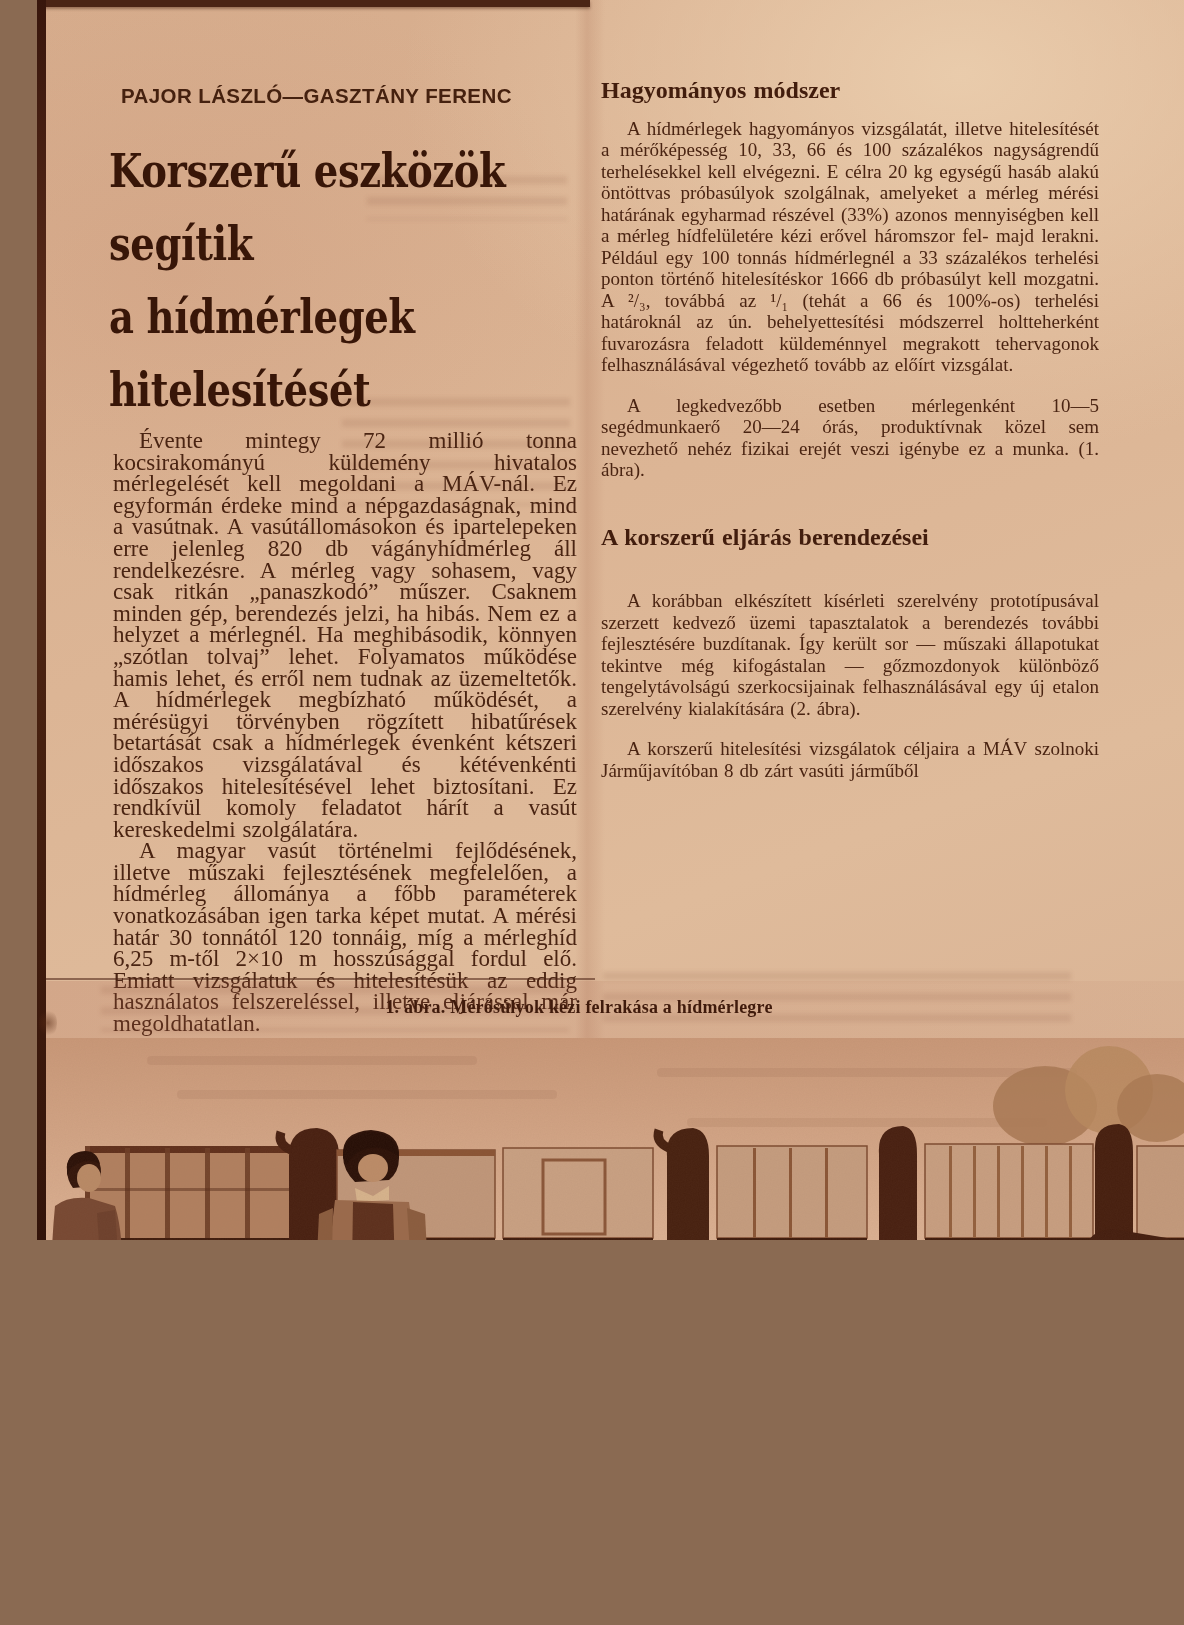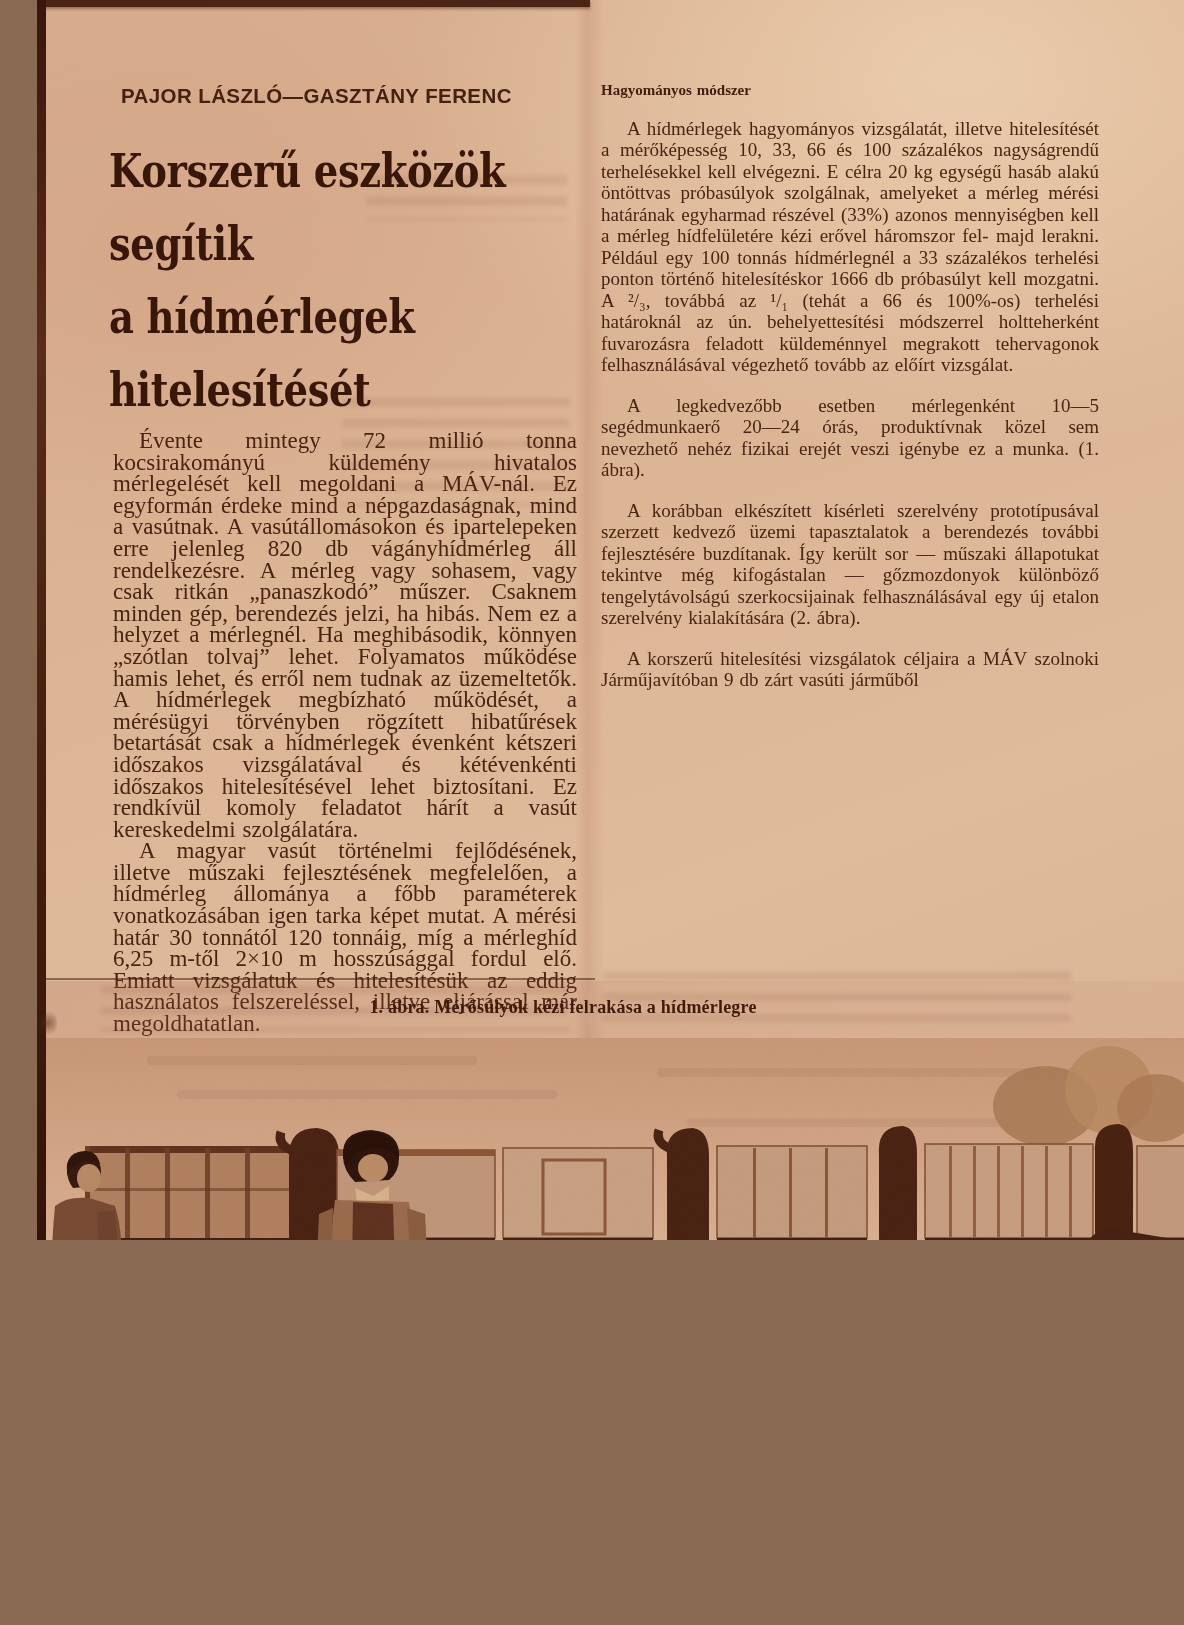--- a/index.html
+++ b/index.html
@@ -29,27 +29,27 @@
     font-family:"DejaVu Serif",serif;font-weight:bold;font-size:47px;line-height:73px;
     letter-spacing:-.5px;color:#381608;transform:scaleX(.82);transform-origin:left top;}
   .title span{display:block;}
 
   .col{position:absolute;text-align:justify;hyphens:auto;overflow-wrap:break-word;word-spacing:1.2px;}
   .col p{margin:0;}
   .col p.indent{text-indent:26px;}
   .col p.gap{margin-top:19px;}
   .col-left{left:76px;top:430px;width:464px;font-size:23px;line-height:21.6px;color:#4a2412;}
   .col-right{left:564px;top:80px;width:498px;font-size:19px;line-height:21.5px;color:#4a2412;}
-  .subhead{margin:0 0 16px 0;font-size:15px;font-weight:bold;color:#421d0d;text-align:left;}
+  .subhead{margin:0 0 16px 0;font-size:24px;font-weight:bold;color:#421d0d;text-align:left;}
   .subhead.second{margin:46px 0 42px 0;}
 
   .rule{position:absolute;left:0;top:978px;width:558px;height:2px;background:rgba(74,32,18,.55);}
   .preband{position:absolute;left:0;top:981px;width:1184px;height:57px;
     background:linear-gradient(90deg,rgba(166,94,74,.20),rgba(166,94,74,.05));}
-  .caption{position:absolute;left:236px;top:997px;width:580px;text-align:center;
+  .caption{position:absolute;left:252px;top:997px;width:580px;text-align:center;
     font-weight:bold;font-size:18px;letter-spacing:.2px;color:#401b0c;}
 
   .ghost{position:absolute;pointer-events:none;filter:blur(2px);
     background:repeating-linear-gradient(180deg,rgba(125,70,48,.12) 0 8px,rgba(125,70,48,0) 8px 21px);}
   .g1{left:305px;top:398px;width:228px;height:108px;}
   .g2{left:330px;top:176px;width:200px;height:44px;}
   .g3{left:64px;top:986px;width:468px;height:46px;}
   .g4{left:566px;top:972px;width:468px;height:60px;}
 
   .photo{position:absolute;left:0;top:1038px;width:1184px;height:587px;}
@@ -76,22 +76,23 @@
 
   <div class="col col-left">
     <p class="indent">Évente mintegy 72 millió tonna kocsirakományú küldemény hivatalos mérlegelését kell megoldani a MÁV-nál. Ez egyformán érdeke mind a népgazdaságnak, mind a vasútnak. A vasútállomásokon és ipartelepeken erre jelenleg 820 db vágányhídmérleg áll rendelkezésre. A mérleg vagy sohasem, vagy csak ritkán „panaszkodó” műszer. Csaknem minden gép, berendezés jelzi, ha hibás. Nem ez a helyzet a mérlegnél. Ha meghibásodik, könnyen „szótlan tolvaj” lehet. Folyamatos működése hamis lehet, és erről nem tudnak az üzemeltetők. A hídmérlegek megbízható működését, a mérésügyi törvényben rögzített hibatűrések betartását csak a hídmérlegek évenként kétszeri időszakos vizsgálatával és kétévenkénti időszakos hitelesítésével lehet biztosítani. Ez rendkívül komoly feladatot hárít a vasút kereskedelmi szolgálatára.</p>
     <p class="indent">A magyar vasút történelmi fejlődésének, illetve műszaki fejlesztésének megfelelően, a hídmérleg állománya a főbb paraméterek vonatkozásában igen tarka képet mutat. A mérési határ 30 tonnától 120 tonnáig, míg a mérleghíd 6,25 m-től 2×10 m hosszúsággal fordul elő. Emiatt vizsgálatuk és hitelesítésük az eddig használatos felszereléssel, illetve eljárással már megoldhatatlan.</p>
   </div>
 
   <div class="col col-right">
     <h3 class="subhead">Hagyományos módszer</h3>
     <p class="indent">A hídmérlegek hagyományos vizsgálatát, illetve hitelesítését a mérőképesség 10, 33, 66 és 100 százalékos nagyságrendű terhelésekkel kell elvégezni. E célra 20 kg egységű hasáb alakú öntöttvas próbasúlyok szolgálnak, amelyeket a mérleg mérési határának egyharmad részével (33%) azonos mennyiségben kell a mérleg hídfelületére kézi erővel háromszor fel- majd lerakni. Például egy 100 tonnás hídmérlegnél a 33 százalékos terhelési ponton történő hitelesítéskor 1666 db próbasúlyt kell mozgatni. A ²/₃, továbbá az ¹/₁ (tehát a 66 és 100%-os) terhelési határoknál az ún. behelyettesítési módszerrel holtteherként fuvarozásra feladott küldeménnyel megrakott tehervagonok felhasználásával végezhető tovább az előírt vizsgálat.</p>
     <p class="indent gap">A legkedvezőbb esetben mérlegenként 10—5 segédmunkaerő 20—24 órás, produktívnak közel sem nevezhető nehéz fizikai erejét veszi igénybe ez a munka. (1. ábra).</p>
+    <h3 class="subhead second">A korszerű eljárás berendezései</h3>
     <p class="indent gap">A korábban elkészített kísérleti szerelvény prototípusával szerzett kedvező üzemi tapasztalatok a berendezés további fejlesztésére buzdítanak. Így került sor — műszaki állapotukat tekintve még kifogástalan — gőzmozdonyok különböző tengelytávolságú szerkocsijainak felhasználásával egy új etalon szerelvény kialakítására (2. ábra).</p>
-    <p class="indent gap">A korszerű hitelesítési vizsgálatok céljaira a MÁV szolnoki Járműjavítóban 9 db zárt vasúti járműből</p>
+    <p class="indent gap">A korszerű hitelesítési vizsgálatok céljaira a MÁV szolnoki Járműjavítóban 8 db zárt vasúti járműből</p>
   </div>
 
   <div class="rule"></div>
   <div class="preband"></div>
   <div class="caption">1. ábra. Mérősúlyok kézi felrakása a hídmérlegre</div>
 
   <div class="photo">
     <svg viewBox="0 0 1184 587" width="1184" height="587" xmlns="http://www.w3.org/2000/svg">
       <defs>
         <linearGradient id="sky" x1="0" y1="0" x2="0" y2="1">

